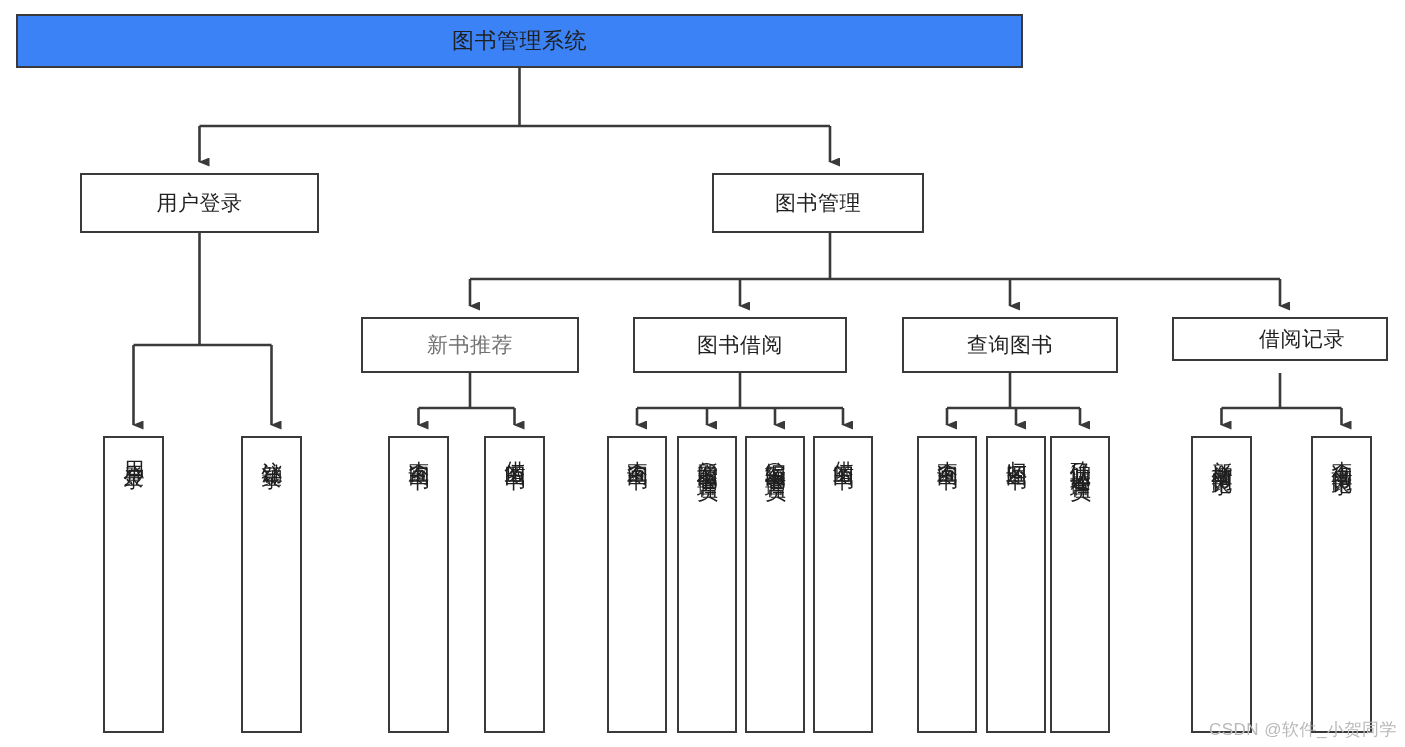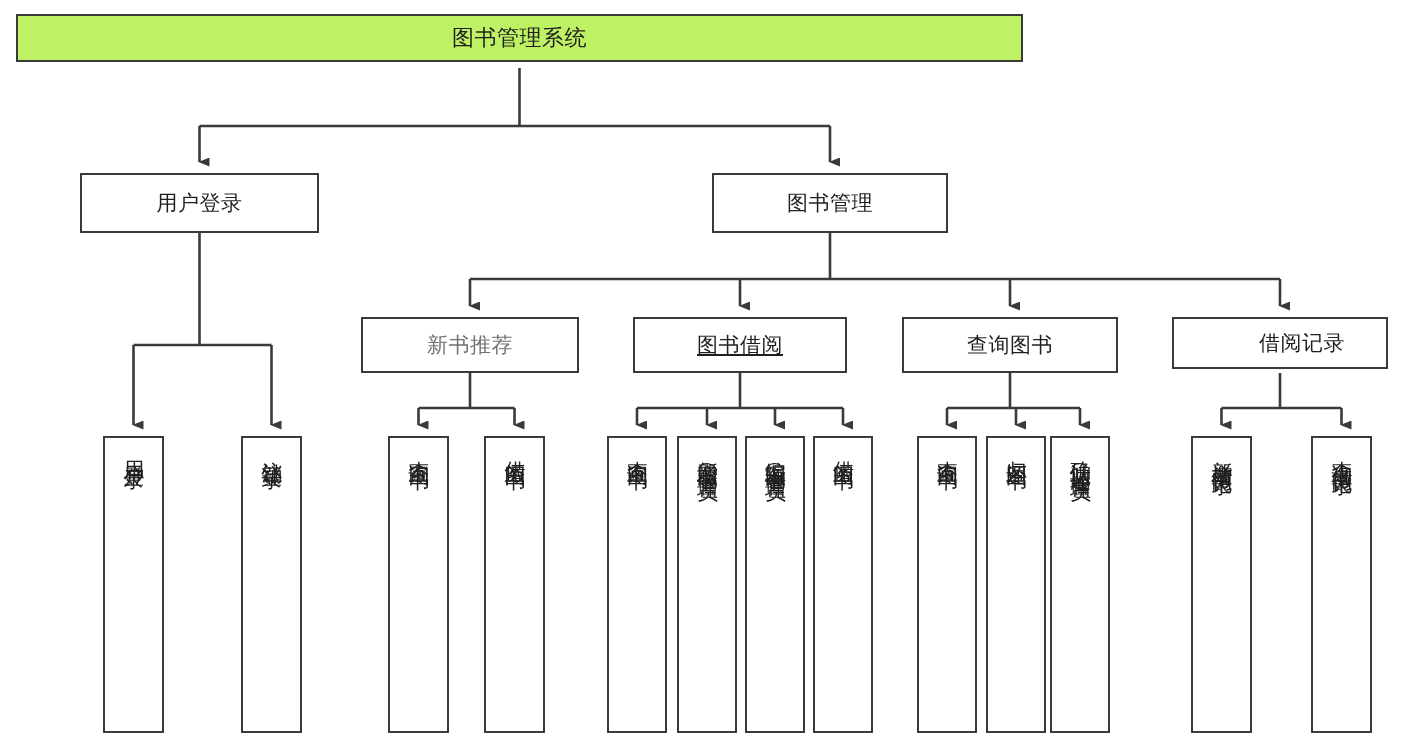--- a/index.html
+++ b/index.html
@@ -114,39 +114,39 @@
         <path d="M1016,408 L1016,425" marker-end="url(#arrowhead)"></path>
         <path d="M1080,408 L1080,425" marker-end="url(#arrowhead)"></path>
         <path d="M1280,373 L1280,408"></path>
         <path d="M1221.5,408 L1341.5,408"></path>
         <path d="M1221.5,408 L1221.5,425" marker-end="url(#arrowhead)"></path>
         <path d="M1341.5,408 L1341.5,425" marker-end="url(#arrowhead)"></path>
       </g>
   </svg>
 
   <div id="node-layer">
-      <div class="node root" style="left: 16px; top: 14px; width: 1007px; height: 48px; border-color: rgb(58, 58, 58); background: #bef264;">
+      <div class="node root" style="left: 16px; top: 14px; width: 1007px; height: 54px; border-color: rgb(58, 58, 58); background: #3b82f6;">
         <span class="node-label" style="color: rgb(31, 31, 31);">图书管理系统</span>
       </div>
       <div class="node" style="left: 80px; top: 173px; width: 239px; height: 60px; border-color: rgb(58, 58, 58); background: rgb(255, 255, 255);">
         <span class="node-label" style="color: rgb(31, 31, 31);">用户登录</span>
       </div>
-      <div class="node" style="left: 712px; top: 173px; width: 236px; height: 60px; border-color: rgb(58, 58, 58); background: rgb(255, 255, 255);">
+      <div class="node" style="left: 712px; top: 173px; width: 212px; height: 60px; border-color: rgb(58, 58, 58); background: rgb(255, 255, 255);">
         <span class="node-label" style="color: rgb(31, 31, 31);">图书管理</span>
       </div>
       <div class="node" style="left: 361px; top: 317px; width: 218px; height: 56px; border-color: rgb(58, 58, 58); background: rgb(255, 255, 255);">
         <span class="node-label" style="color: #737373;">新书推荐</span>
       </div>
       <div class="node" style="left: 633px; top: 317px; width: 214px; height: 56px; border-color: rgb(58, 58, 58); background: rgb(255, 255, 255);">
-        <span class="node-label" style="color: rgb(31, 31, 31); text-decoration: underline;">图书借阅</span>
+        <span class="node-label" style="color: rgb(31, 31, 31);">图书借阅</span>
       </div>
       <div class="node" style="left: 902px; top: 317px; width: 216px; height: 56px; border-color: rgb(58, 58, 58); background: rgb(255, 255, 255);">
         <span class="node-label" style="color: rgb(31, 31, 31);">查询图书</span>
       </div>
-      <div class="node" style="left: 1172px; top: 317px; width: 216px; height: 52px; border-color: rgb(58, 58, 58); background: rgb(255, 255, 255); padding-left: 44px;">
+      <div class="node" style="left: 1172px; top: 317px; width: 216px; height: 44px; border-color: rgb(58, 58, 58); background: rgb(255, 255, 255); padding-left: 44px;">
         <span class="node-label" style="color: rgb(31, 31, 31);">借阅记录</span>
       </div>
       <div class="node vertical" style="left: 103px; top: 436px; width: 61px; height: 297px; border-color: rgb(58, 58, 58); background: rgb(255, 255, 255);">
         <span class="node-label" style="color: rgb(31, 31, 31);">用户登录</span>
       </div>
       <div class="node vertical" style="left: 241px; top: 436px; width: 61px; height: 297px; border-color: rgb(58, 58, 58); background: rgb(255, 255, 255);">
         <span class="node-label" style="color: rgb(31, 31, 31);">注销登录</span>
       </div>
       <div class="node vertical" style="left: 388px; top: 436px; width: 61px; height: 297px; border-color: rgb(58, 58, 58); background: rgb(255, 255, 255);">
         <span class="node-label" style="color: rgb(31, 31, 31);">查询图书</span>
@@ -176,14 +176,15 @@
         <span class="node-label" style="color: rgb(31, 31, 31);">确认归还（管理员）</span>
       </div>
       <div class="node vertical" style="left: 1191px; top: 436px; width: 61px; height: 297px; border-color: rgb(58, 58, 58); background: rgb(255, 255, 255);">
         <span class="node-label" style="color: rgb(31, 31, 31);">新增借阅记录</span>
       </div>
       <div class="node vertical" style="left: 1311px; top: 436px; width: 61px; height: 297px; border-color: rgb(58, 58, 58); background: rgb(255, 255, 255);">
         <span class="node-label" style="color: rgb(31, 31, 31);">查询借阅记录</span>
       </div>
     </div>
 
+  <div id="watermark">CSDN @软件_小贺同学</div>
 
 </div>
 
 </body></html>

